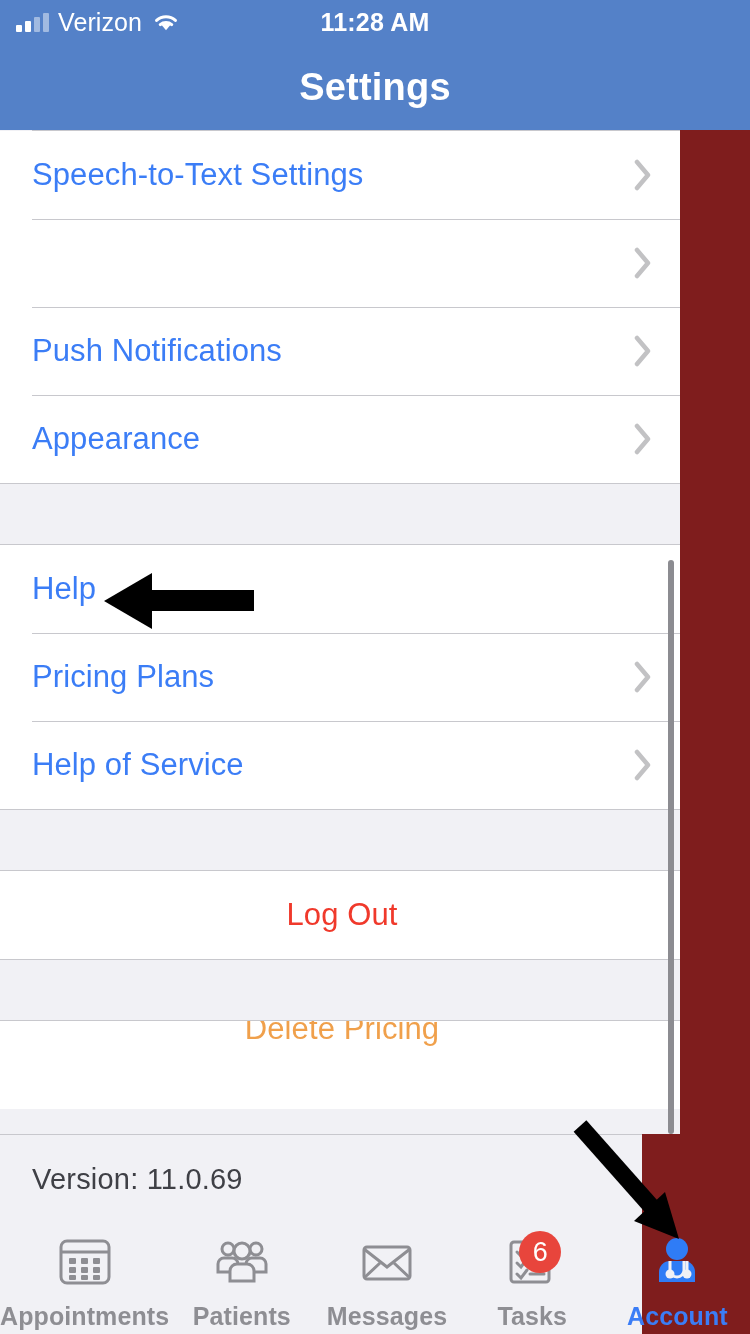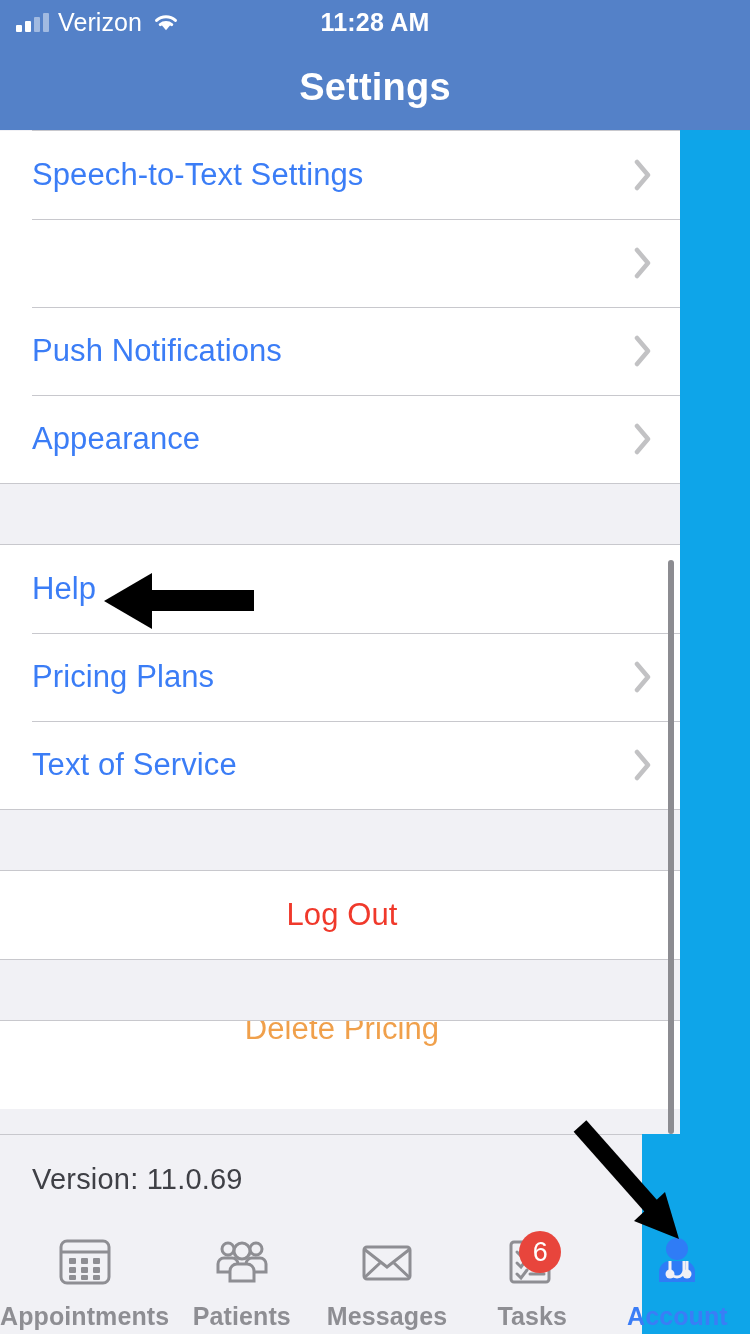--- a/index.html
+++ b/index.html
@@ -6,21 +6,21 @@
   html, body {
     width:750px; height:1334px;
     font-family:"Liberation Sans", sans-serif;
     background:#ffffff;
     overflow:hidden;
   }
   #screen {
     position:relative;
     width:750px; height:1334px;
     overflow:hidden;
-    background:#0ea5e9;
+    background:#7f1d1d;
   }
 
   
   #status-bar {
     position:absolute; top:0; left:0;
     width:750px; height:44px;
     background:#5481c8;
     color:#ffffff;
   }
   #status-left {
@@ -204,21 +204,21 @@
       <div class="row">
         <span class="row-label">Help</span>
       </div>
       <div class="row">
         <span class="row-label">Pricing Plans</span>
         <svg class="chevron" viewBox="0 0 18 32">
             <path d="M3 3 L14 16 L3 29"></path>
           </svg>
       </div>
       <div class="row">
-        <span class="row-label">Text of Service</span>
+        <span class="row-label">Help of Service</span>
         <svg class="chevron" viewBox="0 0 18 32">
             <path d="M3 3 L14 16 L3 29"></path>
           </svg>
       </div>
     </div>
 
     <div class="group-gap"></div>
 
     <div class="group">
       <div class="row">

